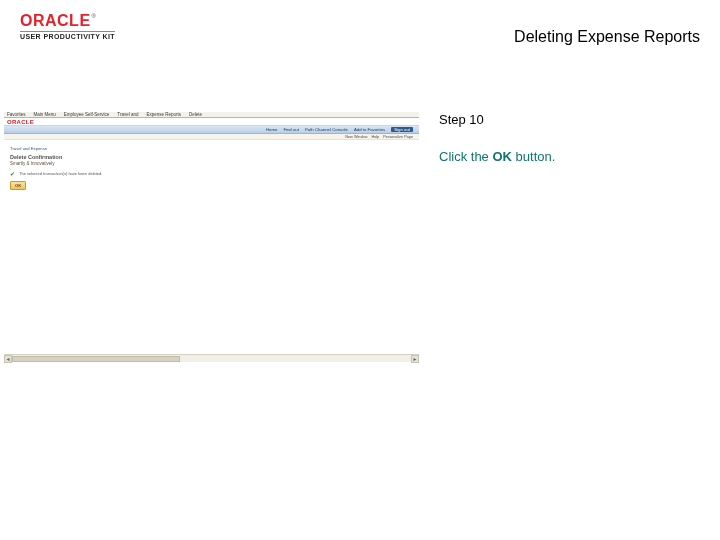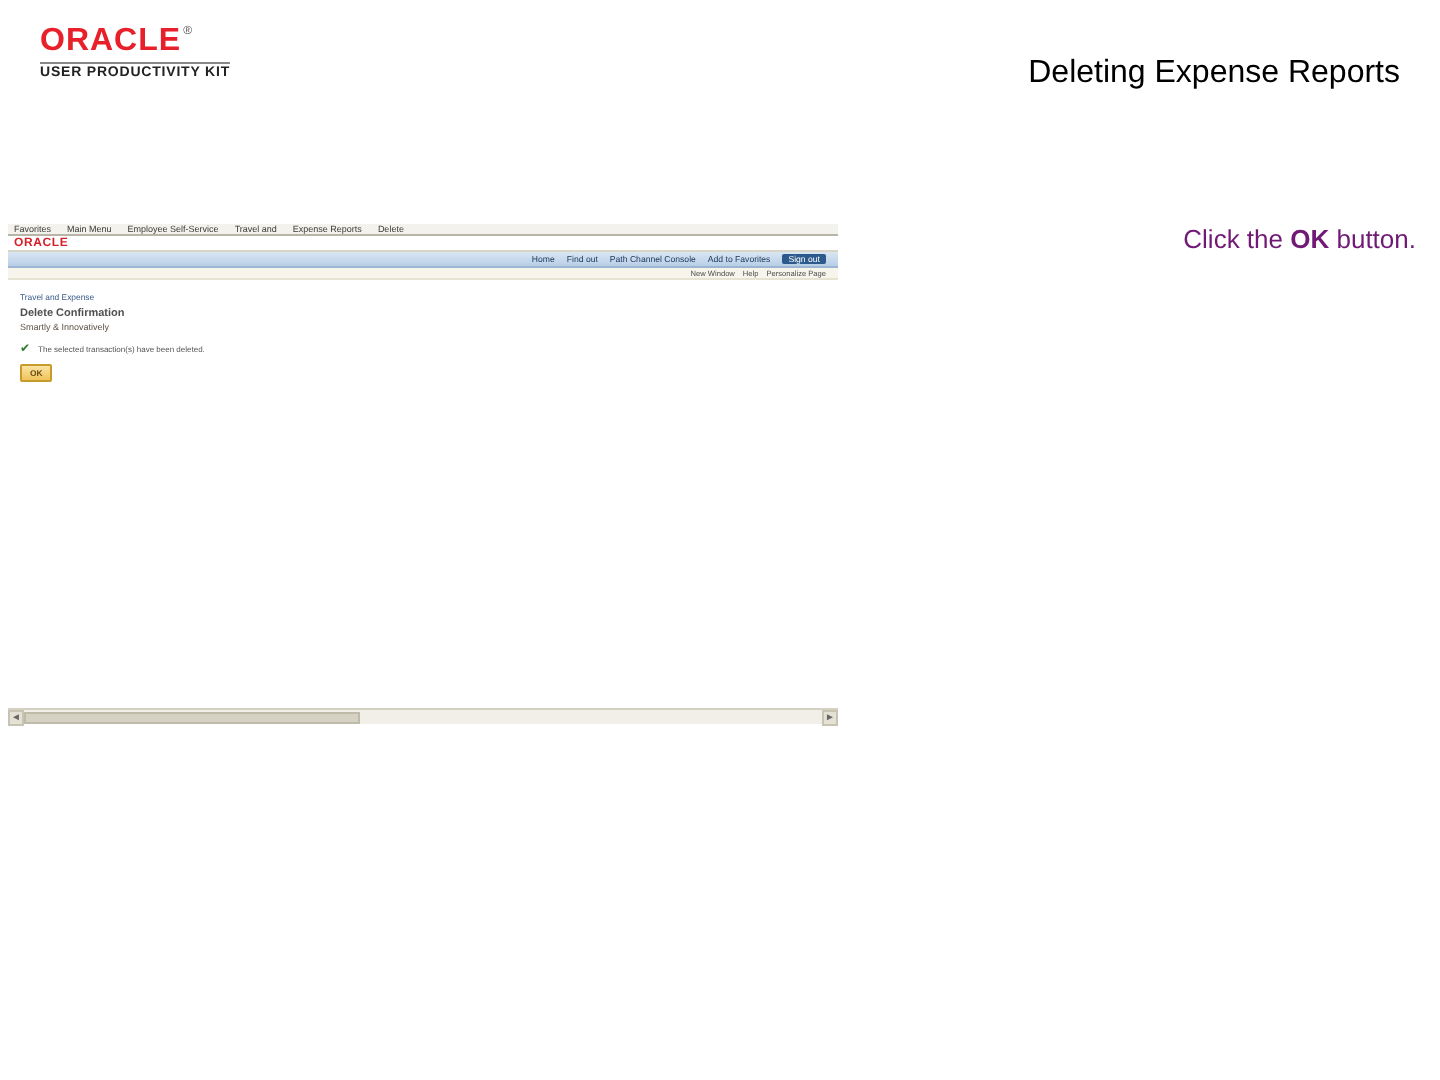--- a/index.html
+++ b/index.html
@@ -166,21 +166,21 @@
     position:absolute; left:0; top:1px; bottom:1px; width:42%;
     background:#d5d2c4; border:1px solid #bfbba9;
   }
 
   .instr-col {
     flex: 1;
     padding-left: 10px;
     padding-right: 12px;
   }
   .step-label { font-size: 13px; color: #000; margin-bottom: 22px; }
-  .instr-line { font-size: 13px; color: #701a75; text-align: right; }
+  .instr-line { font-size: 13px; color: #0f766e; }
   .instr-line b { font-weight: bold; }
 </style>
 </head>
 <body>
 
 <div class="page">
 
   <div class="header">
     <div class="logo-block">
       <div class="oracle-word">
@@ -240,19 +240,20 @@
           <div class="track">
             <div class="thumb"></div>
           </div>
           <div class="arrow">►</div>
         </div>
 
       </div>
     </div>
 
     <div class="instr-col">
+      <div class="step-label">Step 10</div>
       <div class="instr-line">
         <span>Click the </span><b>OK</b><span> button.</span>
       </div>
     </div>
 
   </div>
 </div>
 
 </body></html>

